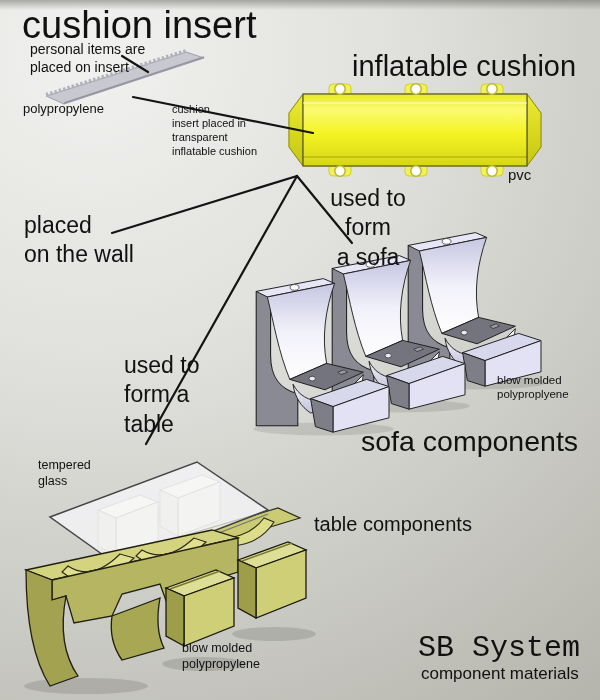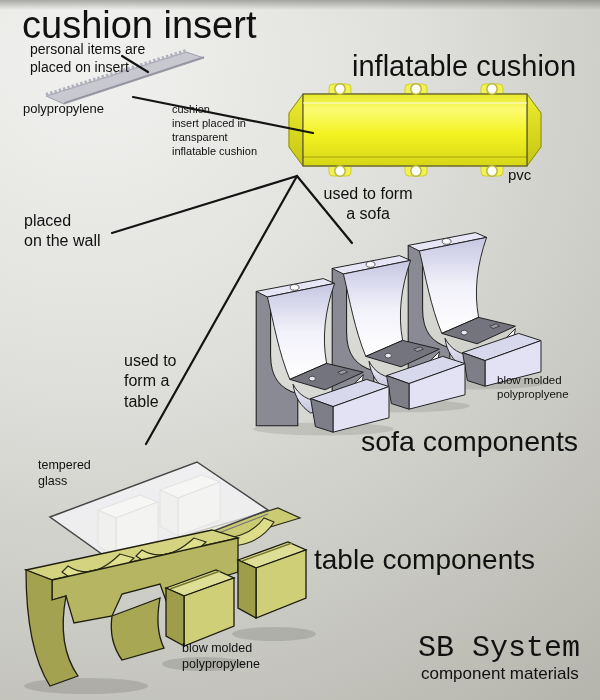--- a/index.html
+++ b/index.html
@@ -5,37 +5,37 @@
   html,body{margin:0;padding:0;}
   body{
     width:600px;height:700px;overflow:hidden;position:relative;
     font-family:"Liberation Sans","DejaVu Sans",sans-serif;color:#111;
     background:radial-gradient(140% 120% at 15% 8%, #f1f1ef 0%, #e1e1de 35%, #cdcdc7 65%, #b3b3ab 100%);
   }
   .abs{position:absolute;}
   .top-vignette{left:0;top:0;width:600px;height:10px;
     background:linear-gradient(180deg, rgba(55,55,50,.38), rgba(55,55,50,0));}
   .t{white-space:pre-line;line-height:1.28;}
-  .mid{font-size:16px;}
+  .mid{font-size:23px;}
   .bold{font-weight:normal;}
   svg{display:block;}
   #title-cushion-insert{left:22px;top:1px;font-size:38px;}
   #personal-items{left:30px;top:41px;font-size:14px;}
   #polypropylene-label{left:23px;top:101px;font-size:13px;}
   #cushion-note{left:172px;top:102px;font-size:11px;}
   #title-inflatable{left:352px;top:48px;font-size:29px;}
   #pvc-label{left:508px;top:165px;font-size:15px;}
   #used-sofa{left:318px;top:184px;width:100px;text-align:center;}
   #wall-label{left:24px;top:211px;}
   #used-table{left:124px;top:317px;margin-top:34px;}
   #sofa-material{left:497px;top:373px;font-size:11.5px;line-height:1.25;}
   #title-sofa{left:361px;top:423px;font-size:28.5px;}
   #tempered-glass{left:38px;top:457px;font-size:12.5px;}
   #table-material{left:182px;top:641px;font-size:12.5px;line-height:1.25;}
-  #title-table{left:306px;top:542px;font-size:28px;padding-left:8px;}
+  #title-table{left:306px;top:512px;font-size:20px;padding-left:8px;}
   #sb-system{left:418px;top:629px;font-size:30px;font-family:Liberation Mono, monospace;}
   #component-materials{left:421px;top:663px;font-size:17px;text-align:center;}
 </style>
 </head>
 <body>
 
 <div class="abs top-vignette"></div>
 
 <svg class="abs" style="left:26px;top:44px;" width="190" height="68" viewBox="0 0 190 68">
   <polygon points="20,52 160,8 178,14 38,60" fill="#c8c8d1" stroke="#a0a0ac" stroke-width="1"></polygon>

